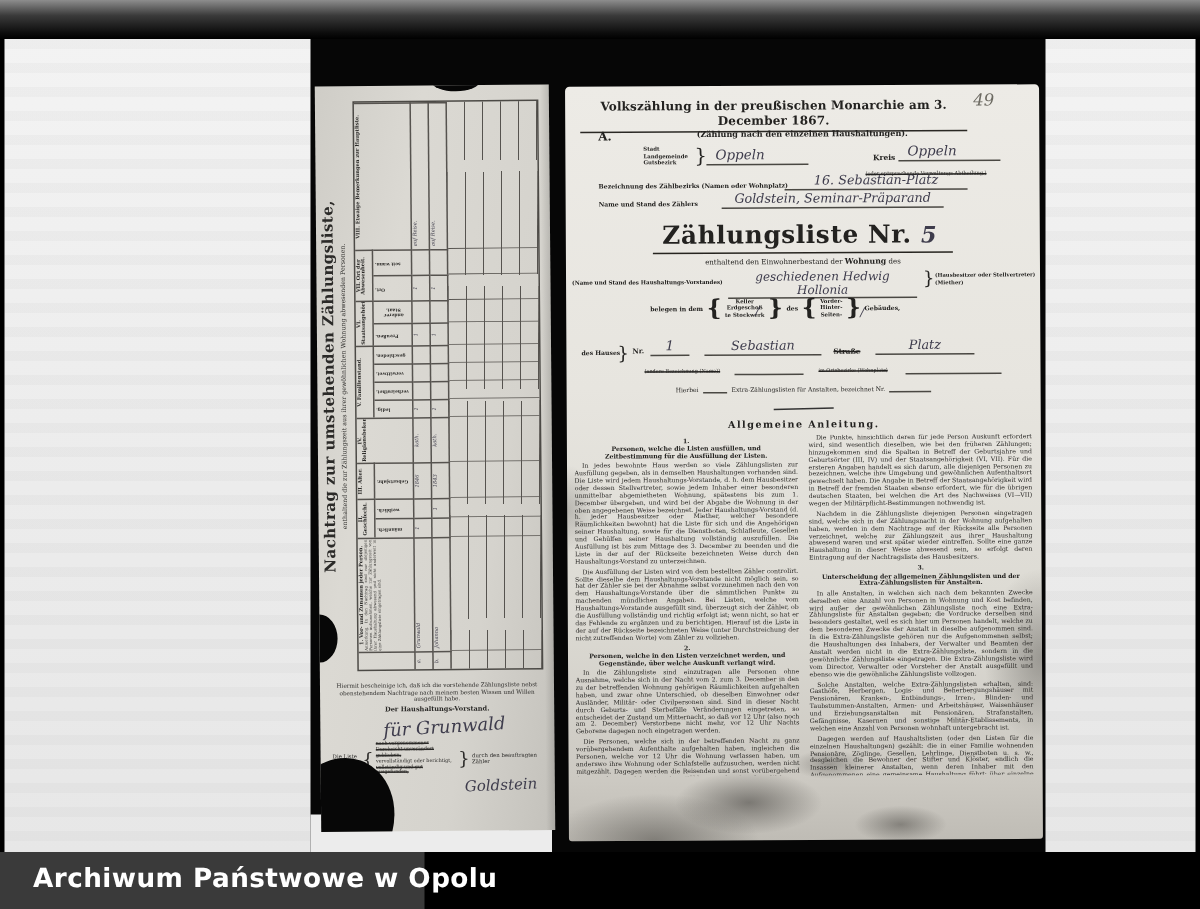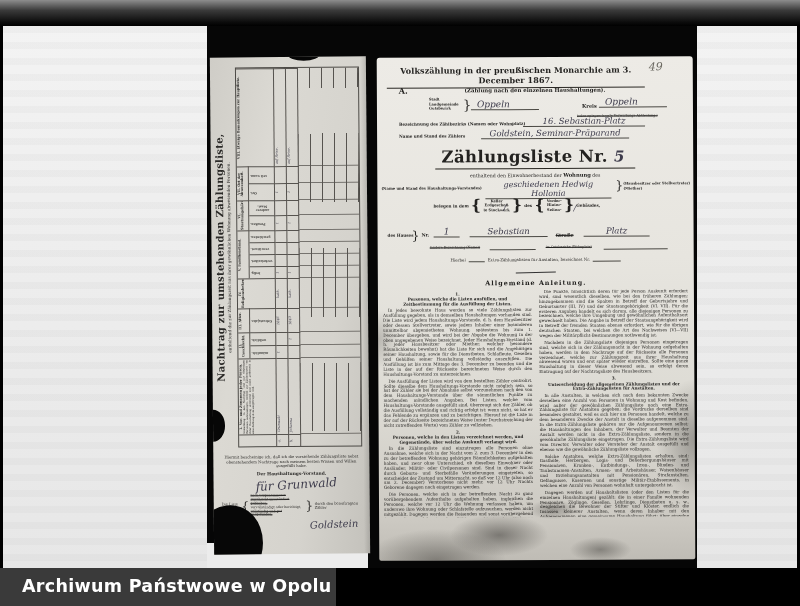--- a/index.html
+++ b/index.html
@@ -136,21 +136,21 @@
   .sec-head{text-align:center;font-weight:bold;margin-bottom:1.5px;padding:0 6px;}
   .stains{position:absolute;inset:0;pointer-events:none;background:
     radial-gradient(ellipse 70px 30px at 38% 95%,rgba(30,28,25,.45),transparent 70%),
     radial-gradient(ellipse 100px 45px at 18% 100%,rgba(40,38,34,.42),transparent 70%),
     radial-gradient(ellipse 55px 85px at 100% 76%,rgba(52,50,46,.38),transparent 70%),
     radial-gradient(ellipse 44px 18px at 70% 98%,rgba(40,38,34,.4),transparent 70%),
     radial-gradient(ellipse 30px 42px at 0% 56%,rgba(40,38,34,.22),transparent 70%),
     radial-gradient(ellipse 36px 14px at 55% 90%,rgba(35,33,30,.3),transparent 70%);}
 
   
-  .fbar{position:absolute;left:0;top:568px;width:336px;height:38px;background:#3a3a3a;}
+  .fbar{position:absolute;left:0;top:568px;width:283px;height:38px;background:#3a3a3a;}
   .fbar span{position:absolute;left:22px;top:8px;font-family:"DejaVu Sans",sans-serif;
              font-weight:bold;font-size:17.5px;color:#fff;letter-spacing:.3px;white-space:nowrap;}
 </style>
 </head>
 <body>
 
 <div class="canvas">
   <div class="topband"></div>
   <div class="base"></div>
   <div class="frame"></div>

